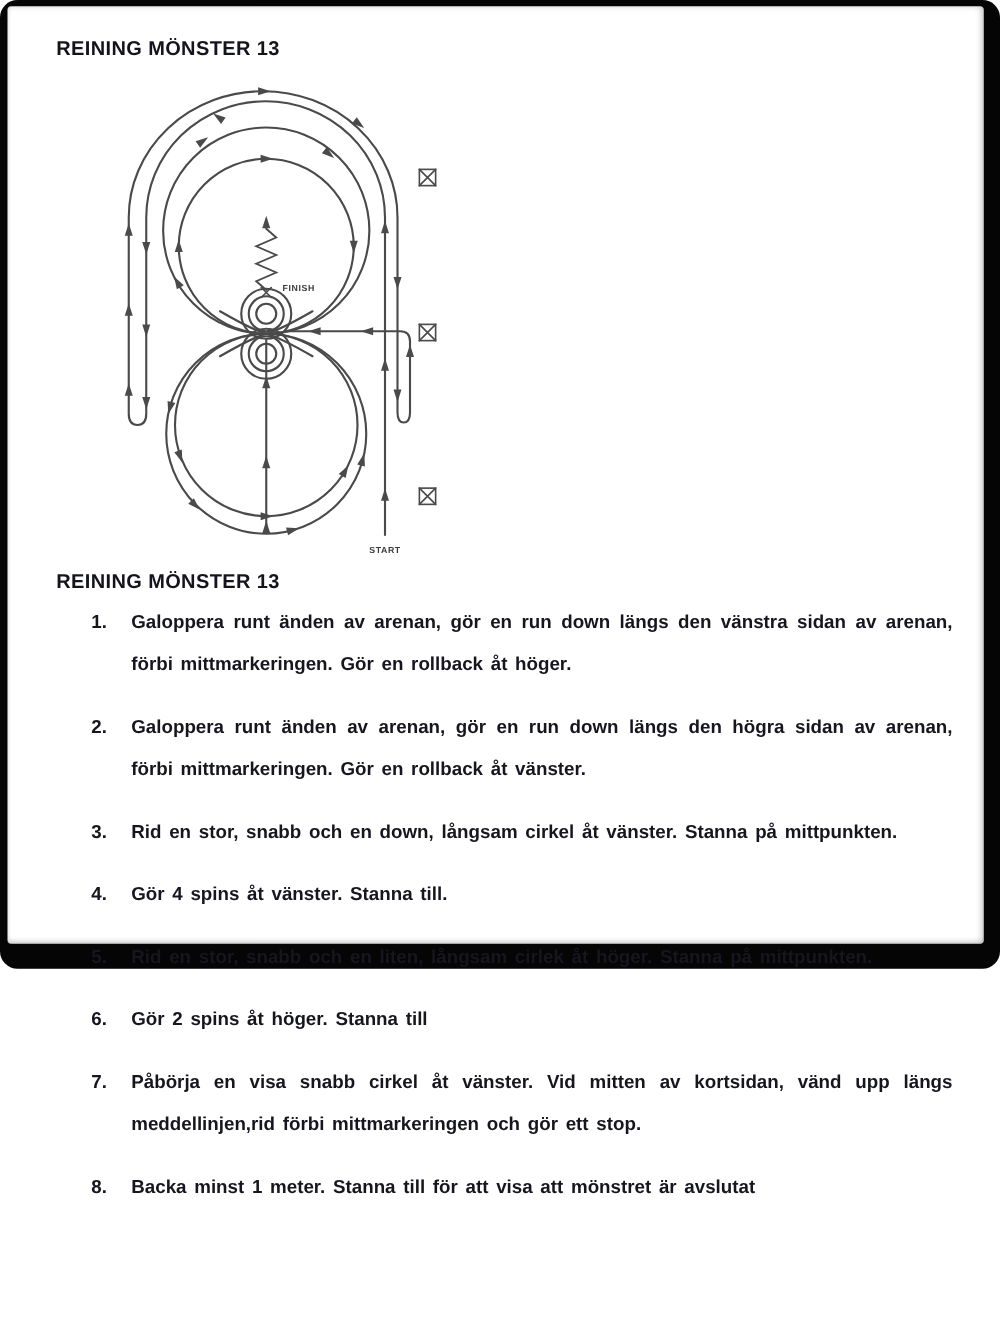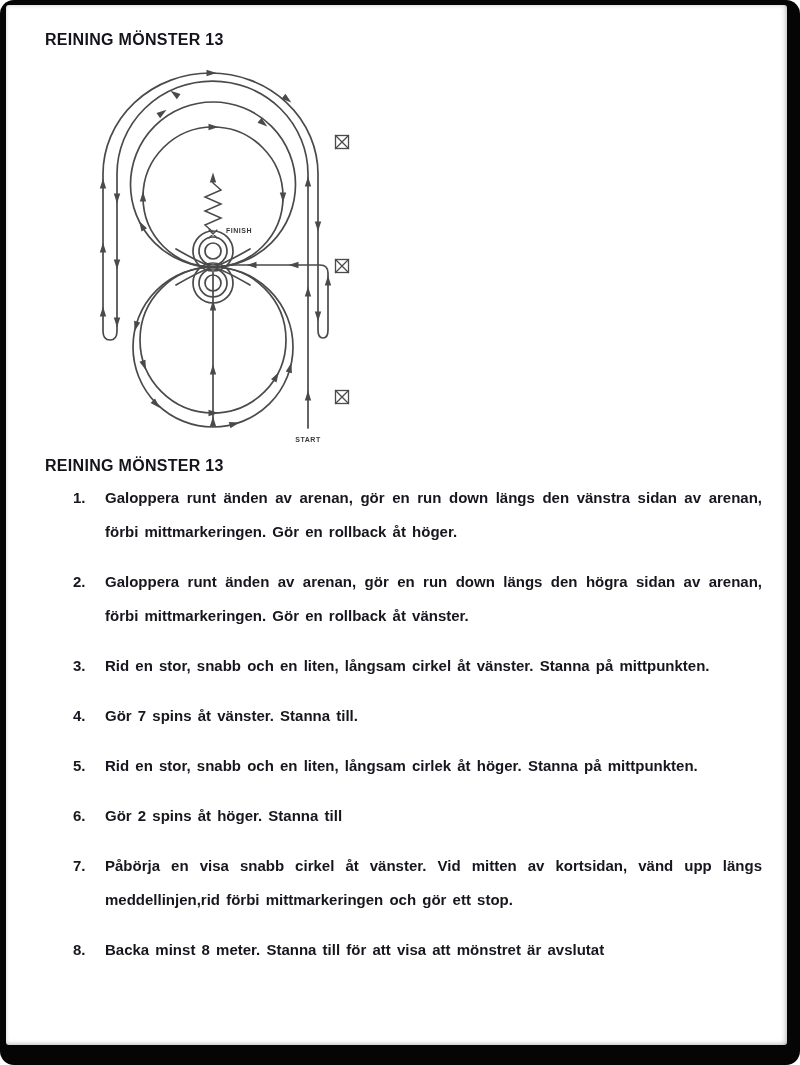--- a/index.html
+++ b/index.html
@@ -7,21 +7,21 @@
     padding: 0;
     background: #ffffff;
     width: 800px;
     height: 1065px;
     font-family: "Liberation Sans", sans-serif;
     overflow: hidden;
   }
   .frame {
     position: absolute;
     left: 0; top: 0;
-    width: 800px; height: 1065px;
+    width: 800px; height: 775px;
     background: #050505;
     border-radius: 14px;
   }
   .page {
     position: absolute;
     top: 5px; left: 6px; right: 13px; bottom: 20px;
     background: #ffffff;
     border-radius: 3px;
     box-shadow: inset -2px 0 5px rgba(0,0,0,0.18), inset 0 -2px 4px rgba(0,0,0,0.12);
   }
@@ -196,38 +196,38 @@
       <div class="instruction-item">
         <span class="instruction-number">1.</span>
         <span>Galoppera runt änden av arenan, gör en run down längs den vänstra sidan av arenan, förbi mittmarkeringen. Gör en rollback åt höger.</span>
       </div>
       <div class="instruction-item">
         <span class="instruction-number">2.</span>
         <span>Galoppera runt änden av arenan, gör en run down längs den högra sidan av arenan, förbi mittmarkeringen. Gör en rollback åt vänster.</span>
       </div>
       <div class="instruction-item">
         <span class="instruction-number">3.</span>
-        <span>Rid en stor, snabb och en liten, långsam cirkel åt vänster. Stanna på mittpunkten.</span>
+        <span>Rid en stor, snabb och en down, långsam cirkel åt vänster. Stanna på mittpunkten.</span>
       </div>
       <div class="instruction-item">
         <span class="instruction-number">4.</span>
-        <span>Gör 7 spins åt vänster. Stanna till.</span>
+        <span>Gör 4 spins åt vänster. Stanna till.</span>
       </div>
       <div class="instruction-item">
         <span class="instruction-number">5.</span>
         <span>Rid en stor, snabb och en liten, långsam cirlek åt höger. Stanna på mittpunkten.</span>
       </div>
       <div class="instruction-item">
         <span class="instruction-number">6.</span>
         <span>Gör 2 spins åt höger. Stanna till</span>
       </div>
       <div class="instruction-item">
         <span class="instruction-number">7.</span>
         <span>Påbörja en visa snabb cirkel åt vänster. Vid mitten av kortsidan, vänd upp längs meddellinjen,rid förbi mittmarkeringen och gör ett stop.</span>
       </div>
       <div class="instruction-item">
         <span class="instruction-number">8.</span>
-        <span>Backa minst 8 meter. Stanna till för att visa att mönstret är avslutat</span>
+        <span>Backa minst 1 meter. Stanna till för att visa att mönstret är avslutat</span>
       </div>
     </div>
 
   </div>
 </div>
 
 </body></html>

